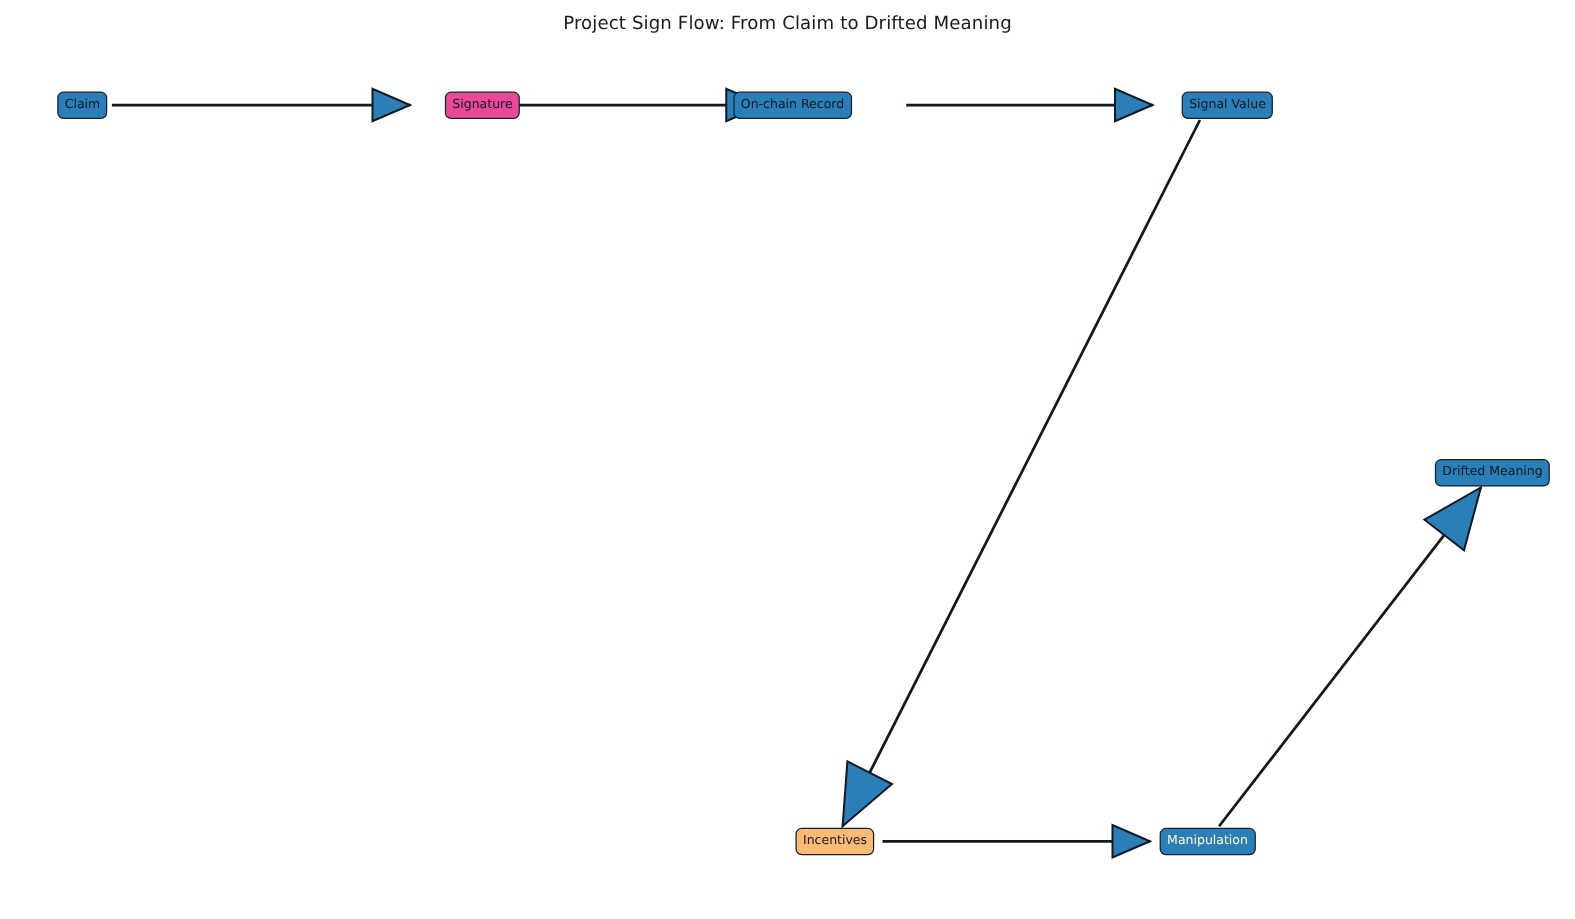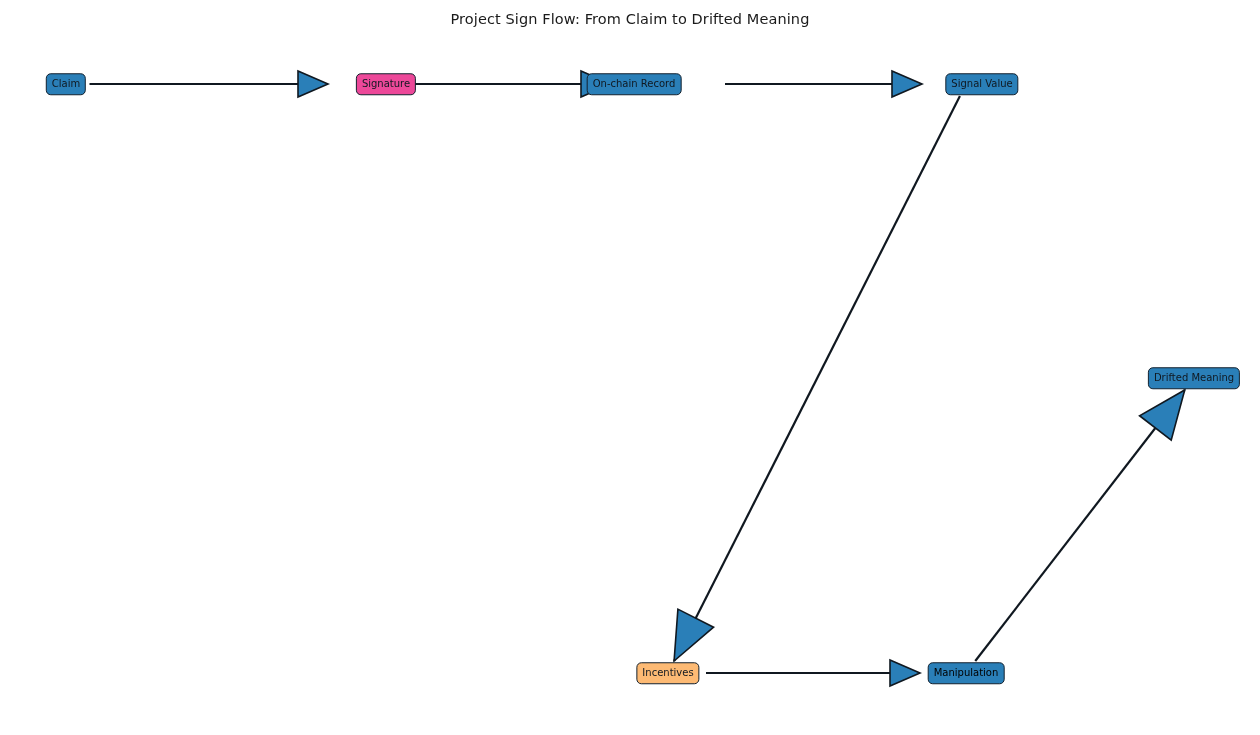--- a/index.html
+++ b/index.html
@@ -99,18 +99,18 @@
       </div>
       <div class="node" style="left: 966px; top: 84px; background: rgb(42, 127, 184); border-color: rgb(19, 33, 46); color: rgb(16, 24, 32); margin-left: 16px;">
         <span class="node-label">Signal Value</span>
       </div>
       <div class="node" style="left: 1194px; top: 378px; background: rgb(42, 127, 184); border-color: rgb(19, 33, 46); color: rgb(16, 24, 32);">
         <span class="node-label">Drifted Meaning</span>
       </div>
       <div class="node" style="left: 668px; top: 673px; background: #fdba74; border-color: rgb(19, 33, 46); color: rgb(16, 24, 32);">
         <span class="node-label">Incentives</span>
       </div>
-      <div class="node" style="left: 966px; top: 673px; background: rgb(42, 127, 184); border-color: rgb(19, 33, 46); color: #000000;">
+      <div class="node" style="left: 966px; top: 673px; background: rgb(42, 127, 184); border-color: rgb(19, 33, 46); color: #fef9c3;">
         <span class="node-label">Manipulation</span>
       </div>
     </div>
 
 </div>
 
 </body></html>

